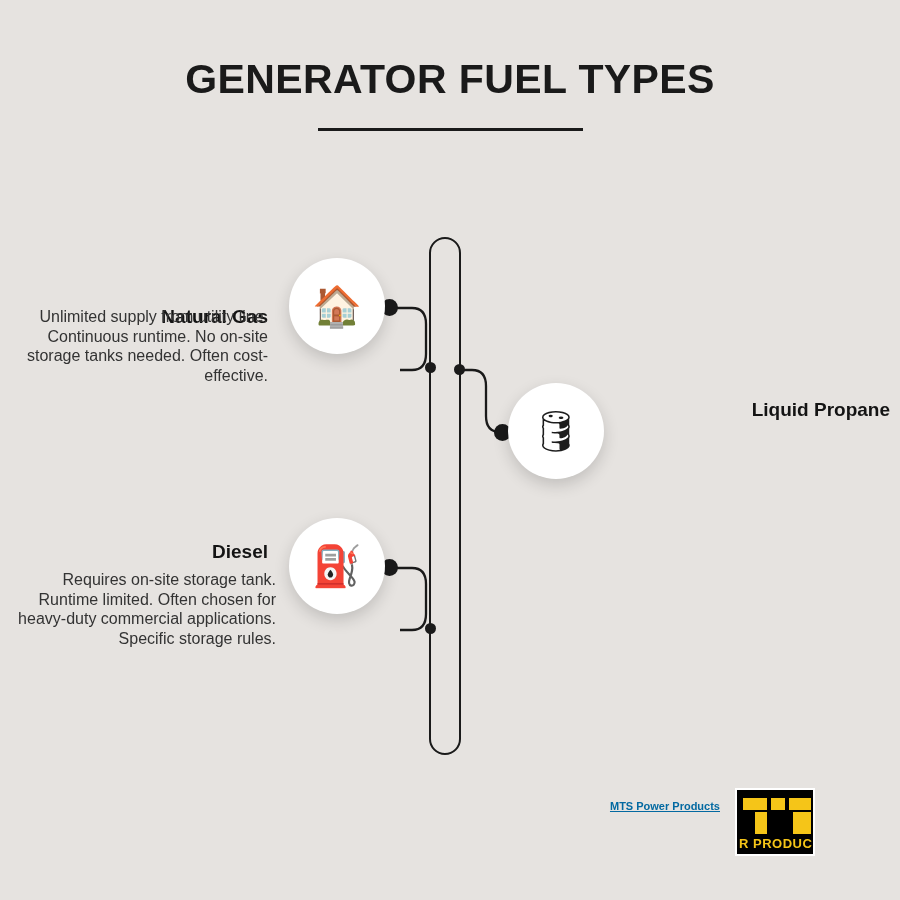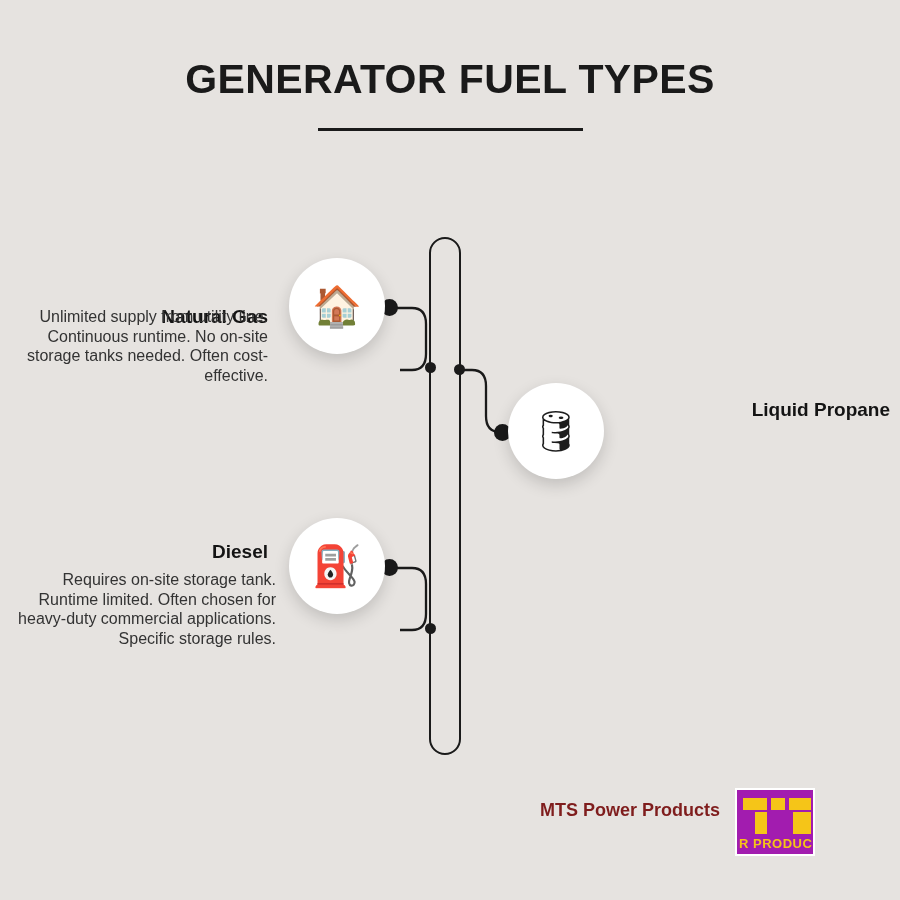--- a/index.html
+++ b/index.html
@@ -105,36 +105,37 @@
   #body-2 { top: 428px; left: 620px; width: 205px; }
   
   #head-3 { top: 541px; left: 0;   width: 268px; }
   #body-3 { top: 570px; left: 0;   width: 268px; margin-left: 8px; }
 
   
   .brand-name {
     position: absolute;
     top: 800px; left: 380px; width: 340px;
     text-align: right;
-    font-size: 18px;
+    font-size: 11px;
     font-weight: 700;
-    color: #7f1d1d;
+    color: #0369a1;
+    text-decoration: underline;
   }
   .brand-url {
     position: absolute;
     top: 830px; left: 380px; width: 340px;
     text-align: right;
     font-size: 15px;
     color: #1f1f1f;
   }
   .logo {
     position: absolute;
     top: 788px; left: 735px;
     width: 80px; height: 68px;
-    background: #a21caf;
+    background: #000000;
     border: 2px solid #ffffff;
     overflow: hidden;
   }
   .logo .bar {
     position: absolute;
     background: #f5c518;
   }
   .logo .b1 { left: 6px;  top: 8px;  width: 24px; height: 12px; }
   .logo .b2 { left: 34px; top: 8px;  width: 14px; height: 12px; }
   .logo .b3 { left: 52px; top: 8px;  width: 22px; height: 12px; }

